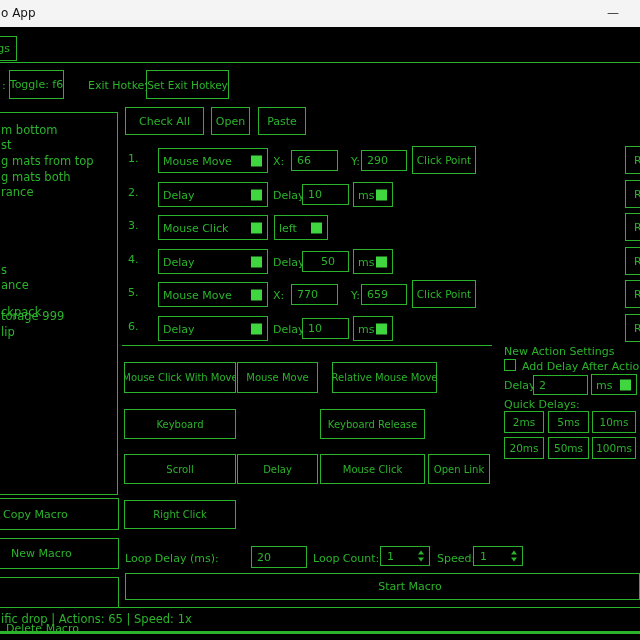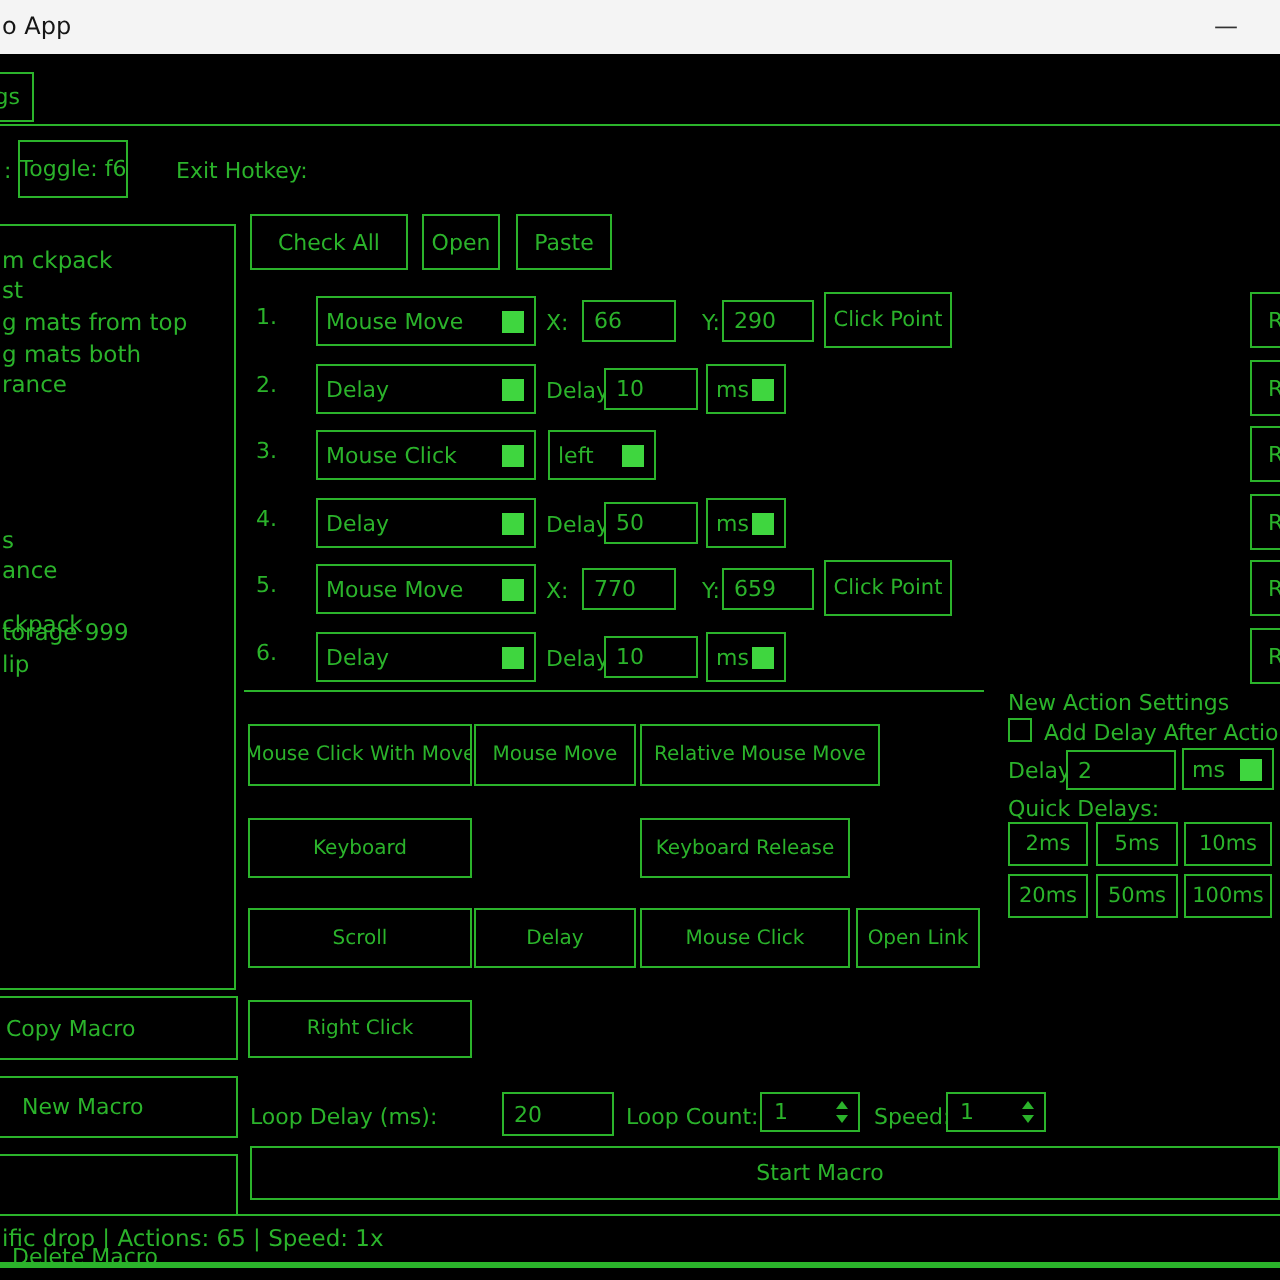--- a/index.html
+++ b/index.html
@@ -73,23 +73,24 @@
   </div>
 
   <div class="tab-box">
     <span>gs</span>
   </div>
   <div class="hline" style="left:0;top:62px;width:640px;"></div>
 
   <div class="gtext" style="left:2px;top:79px;">:</div>
   <div class="gbtn" style="left:9px;top:70px;width:55px;height:29px;">Toggle: f6</div>
   <div class="gtext" style="left:88px;top:79px;">Exit Hotkey:</div>
+  <div class="gbtn" style="left:146px;top:70px;width:83px;height:29px;font-size:10.5px;">Set Exit Hotkey</div>
 
   <div class="side-panel">
-    <div class="side-item" style="top:10px;">m ckpack</div>
+    <div class="side-item" style="top:10px;">m bottom</div>
     <div class="side-item" style="top:25px;">st</div>
     <div class="side-item" style="top:41px;">g mats from top</div>
     <div class="side-item" style="top:57px;">g mats both</div>
     <div class="side-item" style="top:72px;">rance</div>
     <div class="side-item" style="top:150px;">s</div>
     <div class="side-item" style="top:165px;">ance</div>
     <div class="side-item" style="top:169px;margin-top:23px;">ckpack</div>
     <div class="side-item" style="top:196px;">torage 999</div>
     <div class="side-item" style="top:212px;">lip</div>
   </div>
@@ -140,21 +141,21 @@
     <div class="rm-btn">R</div>
   </div>
 
   <div class="arow" style="top:247px;">
     <div class="num">4.</div>
     <div class="dd" style="left:158px;top:2px;width:110px;height:25px;">
       <span class="dd-label">Delay</span>
       <span class="sq"></span>
     </div>
     <div class="gtext" style="left:273px;top:9px;">Delay</div>
-    <input class="ginput" style="left: 302px; top: 4px; width: 47px; height: 21px;" value="50">
+    <input class="ginput" style="left: 302px; top: 4px; width: 47px; height: 21px; text-align: center;" value="50">
     <div class="dd" style="left:353px;top:2px;width:40px;height:25px;">
       <span class="dd-label">ms</span>
       <span class="sq"></span>
     </div>
     <div class="rm-btn">R</div>
   </div>
 
   <div class="arow" style="top:280px;">
     <div class="num">5.</div>
     <div class="dd" style="left:158px;top:2px;width:110px;height:25px;">
@@ -181,21 +182,21 @@
       <span class="dd-label">ms</span>
       <span class="sq"></span>
     </div>
     <div class="rm-btn">R</div>
   </div>
 
   <div class="hline" style="left:122px;top:345px;width:370px;"></div>
 
   <div class="gbtn grid-btn" style="left:124px;top:362px;width:112px;height:31px;">Mouse Click With Move</div>
   <div class="gbtn grid-btn" style="left:237px;top:362px;width:81px;height:31px;">Mouse Move</div>
-  <div class="gbtn grid-btn" style="left:320px;top:362px;width:120px;height:31px;text-align:right;">Relative Mouse Move</div>
+  <div class="gbtn grid-btn" style="left:332px;top:362px;width:105px;height:31px;text-align:right;">Relative Mouse Move</div>
 
   <div class="gbtn grid-btn" style="left:124px;top:409px;width:112px;height:30px;">Keyboard</div>
   <div class="gbtn grid-btn" style="left:320px;top:409px;width:105px;height:30px;">Keyboard Release</div>
 
   <div class="gbtn grid-btn" style="left:124px;top:454px;width:112px;height:30px;">Scroll</div>
   <div class="gbtn grid-btn" style="left:237px;top:454px;width:81px;height:30px;">Delay</div>
   <div class="gbtn grid-btn" style="left:320px;top:454px;width:105px;height:30px;">Mouse Click</div>
   <div class="gbtn grid-btn" style="left:428px;top:454px;width:62px;height:30px;">Open Link</div>
 
   <div class="gbtn grid-btn" style="left:124px;top:500px;width:112px;height:29px;">Right Click</div>

